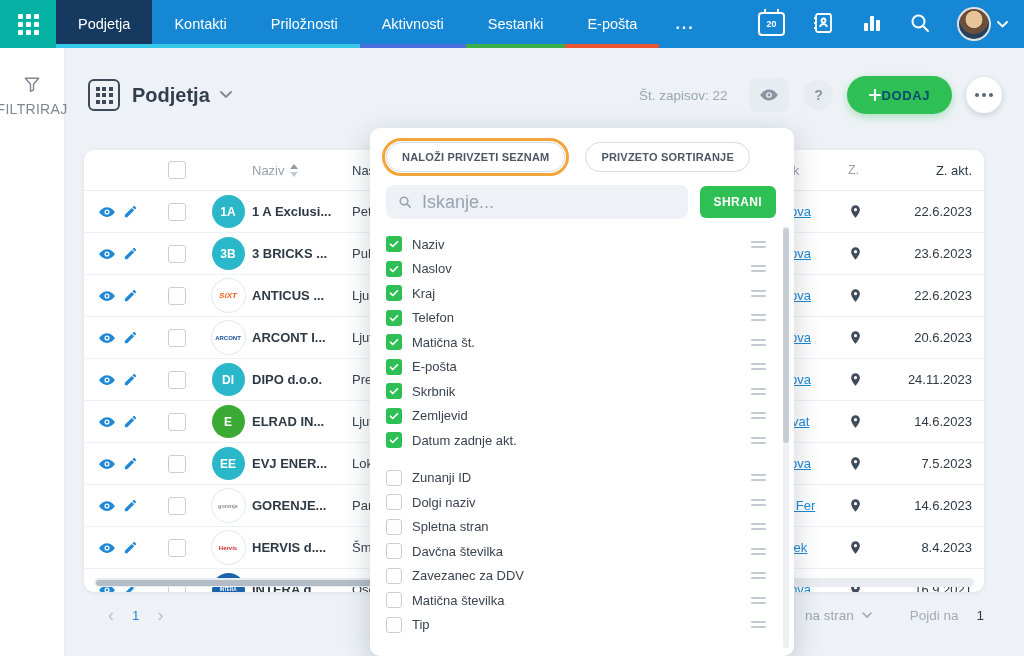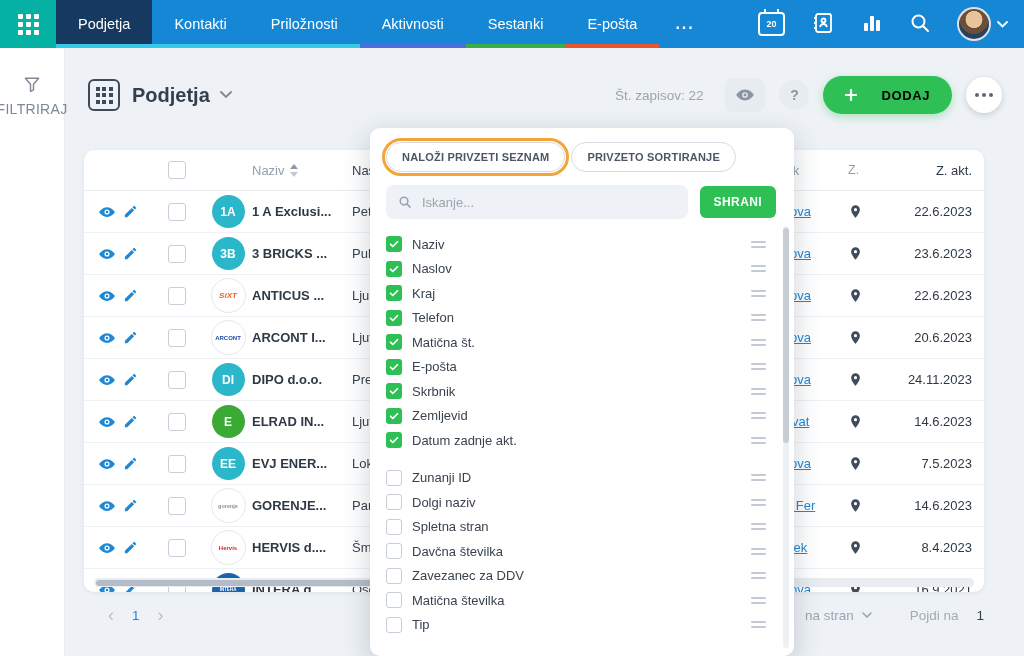--- a/index.html
+++ b/index.html
@@ -32,21 +32,21 @@
   
   .page-header{position:absolute;top:72px;left:88px;right:22px;height:46px;display:flex;align-items:center;z-index:15;}
   .company-icon{width:28px;height:28px;border:2px solid #3e4a59;border-radius:6px;display:grid;grid-template-columns:repeat(3,4px);grid-gap:2.5px;align-content:center;justify-content:center;}
   .company-icon i{width:4px;height:4px;background:#3e4a59;}
   .page-title{font-size:20px;font-weight:bold;color:#333f4d;margin-left:12px;}
   .title-chevron{margin-left:10px;display:flex;}
   .header-right{margin-left:auto;display:flex;align-items:center;gap:14px;}
   .records{color:#9aa5b2;font-size:13.5px;margin-right:8px;}
   .btn-eye{width:40px;height:34px;border-radius:8px;background:#e7ecf1;display:flex;align-items:center;justify-content:center;}
   .btn-help{width:30px;height:30px;border-radius:50%;background:#e7ecf1;color:#8b95a2;font-size:14px;font-weight:bold;display:flex;align-items:center;justify-content:center;}
-  .btn-add{height:38px;padding:0 22px;border-radius:19px;background:#2ebf55;color:#000000;font-size:13px;font-weight:bold;letter-spacing:.6px;display:flex;align-items:center;gap:24px;box-shadow:0 3px 8px rgba(46,191,85,.35);}
+  .btn-add{height:38px;padding:0 22px;border-radius:19px;background:#2ebf55;color:#0c4a6e;font-size:13px;font-weight:bold;letter-spacing:.6px;display:flex;align-items:center;gap:0;box-shadow:0 3px 8px rgba(46,191,85,.35);}
   .btn-more{width:36px;height:36px;border-radius:50%;background:#fff;box-shadow:0 2px 6px rgba(40,60,80,.2);display:flex;align-items:center;justify-content:center;gap:3px;}
   .btn-more i{width:4px;height:4px;border-radius:50%;background:#5c6672;}
 
   
   .table-card{position:absolute;left:84px;top:150px;width:900px;height:442px;background:#fff;border-radius:10px;box-shadow:0 1px 4px rgba(25,45,70,.08);overflow:hidden;z-index:10;}
   .thead{display:flex;align-items:center;height:40px;border-bottom:1px solid #e9edf2;color:#96a0ad;font-size:12.5px;}
   .trow{display:flex;align-items:center;height:41px;border-bottom:1px solid #eef1f5;}
   .col-actions{width:64px;padding-left:14px;display:flex;gap:7px;align-items:center;flex:none;}
   .col-check{width:36px;padding-left:6px;flex:none;display:flex;}
   .col-avatar{width:48px;flex:none;display:flex;justify-content:center;}
@@ -69,26 +69,26 @@
   .pagination{position:absolute;left:96px;right:40px;top:598px;height:34px;display:flex;align-items:center;font-size:14px;color:#a2abb7;z-index:5;}
   .pg-arrow{color:#b6bfca;font-size:18px;padding:0 12px;line-height:1;}
   .pg-current{color:#1e88d6;padding:0 6px;}
   .pager-right{margin-left:auto;display:flex;align-items:center;gap:38px;}
   .per-page{display:flex;align-items:center;gap:8px;color:#9aa5b2;font-size:13.5px;}
   .goto{display:flex;align-items:center;gap:18px;font-size:13.5px;}
   .goto-value{color:#333f4d;}
 
   
   .popup{position:absolute;left:370px;top:128px;width:424px;height:528px;background:#fff;border-radius:10px;box-shadow:0 8px 28px rgba(25,45,70,.22);z-index:60;padding:14px 18px 0 16px;box-sizing:border-box;}
-  .popup-pills{display:flex;gap:6px;align-items:center;}
+  .popup-pills{display:flex;gap:20px;align-items:center;}
   .pill{border:1px solid #d5dbe2;border-radius:16px;padding:8px 15px;font-size:11px;font-weight:bold;color:#4c5664;letter-spacing:.2px;background:#fff;white-space:nowrap;}
   .pill.highlight{outline:3px solid #f3a53a;outline-offset:1px;}
   .popup-search{display:flex;margin-top:13px;gap:12px;align-items:center;}
   .search-box{flex:1;height:34px;background:#eef1f5;border-radius:8px;display:flex;align-items:center;padding:0 12px;gap:8px;}
-  .search-box input{flex:1;border:none;outline:none;background:transparent;font-size:13px;color:#8b5cf6;font-family:inherit;}
+  .search-box input{flex:1;border:none;outline:none;background:transparent;font-size:18px;color:#8b5cf6;font-family:inherit;}
   .search-box input::placeholder{color:#9aa4b0;}
   .btn-save{height:32px;padding:12px 14px;background:#2ebf55;border-radius:6px;color:#fff;font-size:12px;font-weight:bold;letter-spacing:.4px;display:flex;align-items:center;}
   .col-list{margin-top:13px;padding-right:10px;}
   .list-item{display:flex;align-items:center;height:24.5px;gap:10px;}
   .list-item .label{font-size:13px;color:#39434f;flex:1;white-space:nowrap;}
   .drag-handle{width:15px;display:flex;flex-direction:column;gap:3px;cursor:grab;}
   .drag-handle i{height:2px;background:#c3cad3;border-radius:1px;}
   .group-gap{height:13px;}
   .cb{width:16px;height:16px;border-radius:3px;flex:none;display:flex;align-items:center;justify-content:center;box-sizing:border-box;cursor:pointer;}
   .cb.on{background:#2ebf55;}

